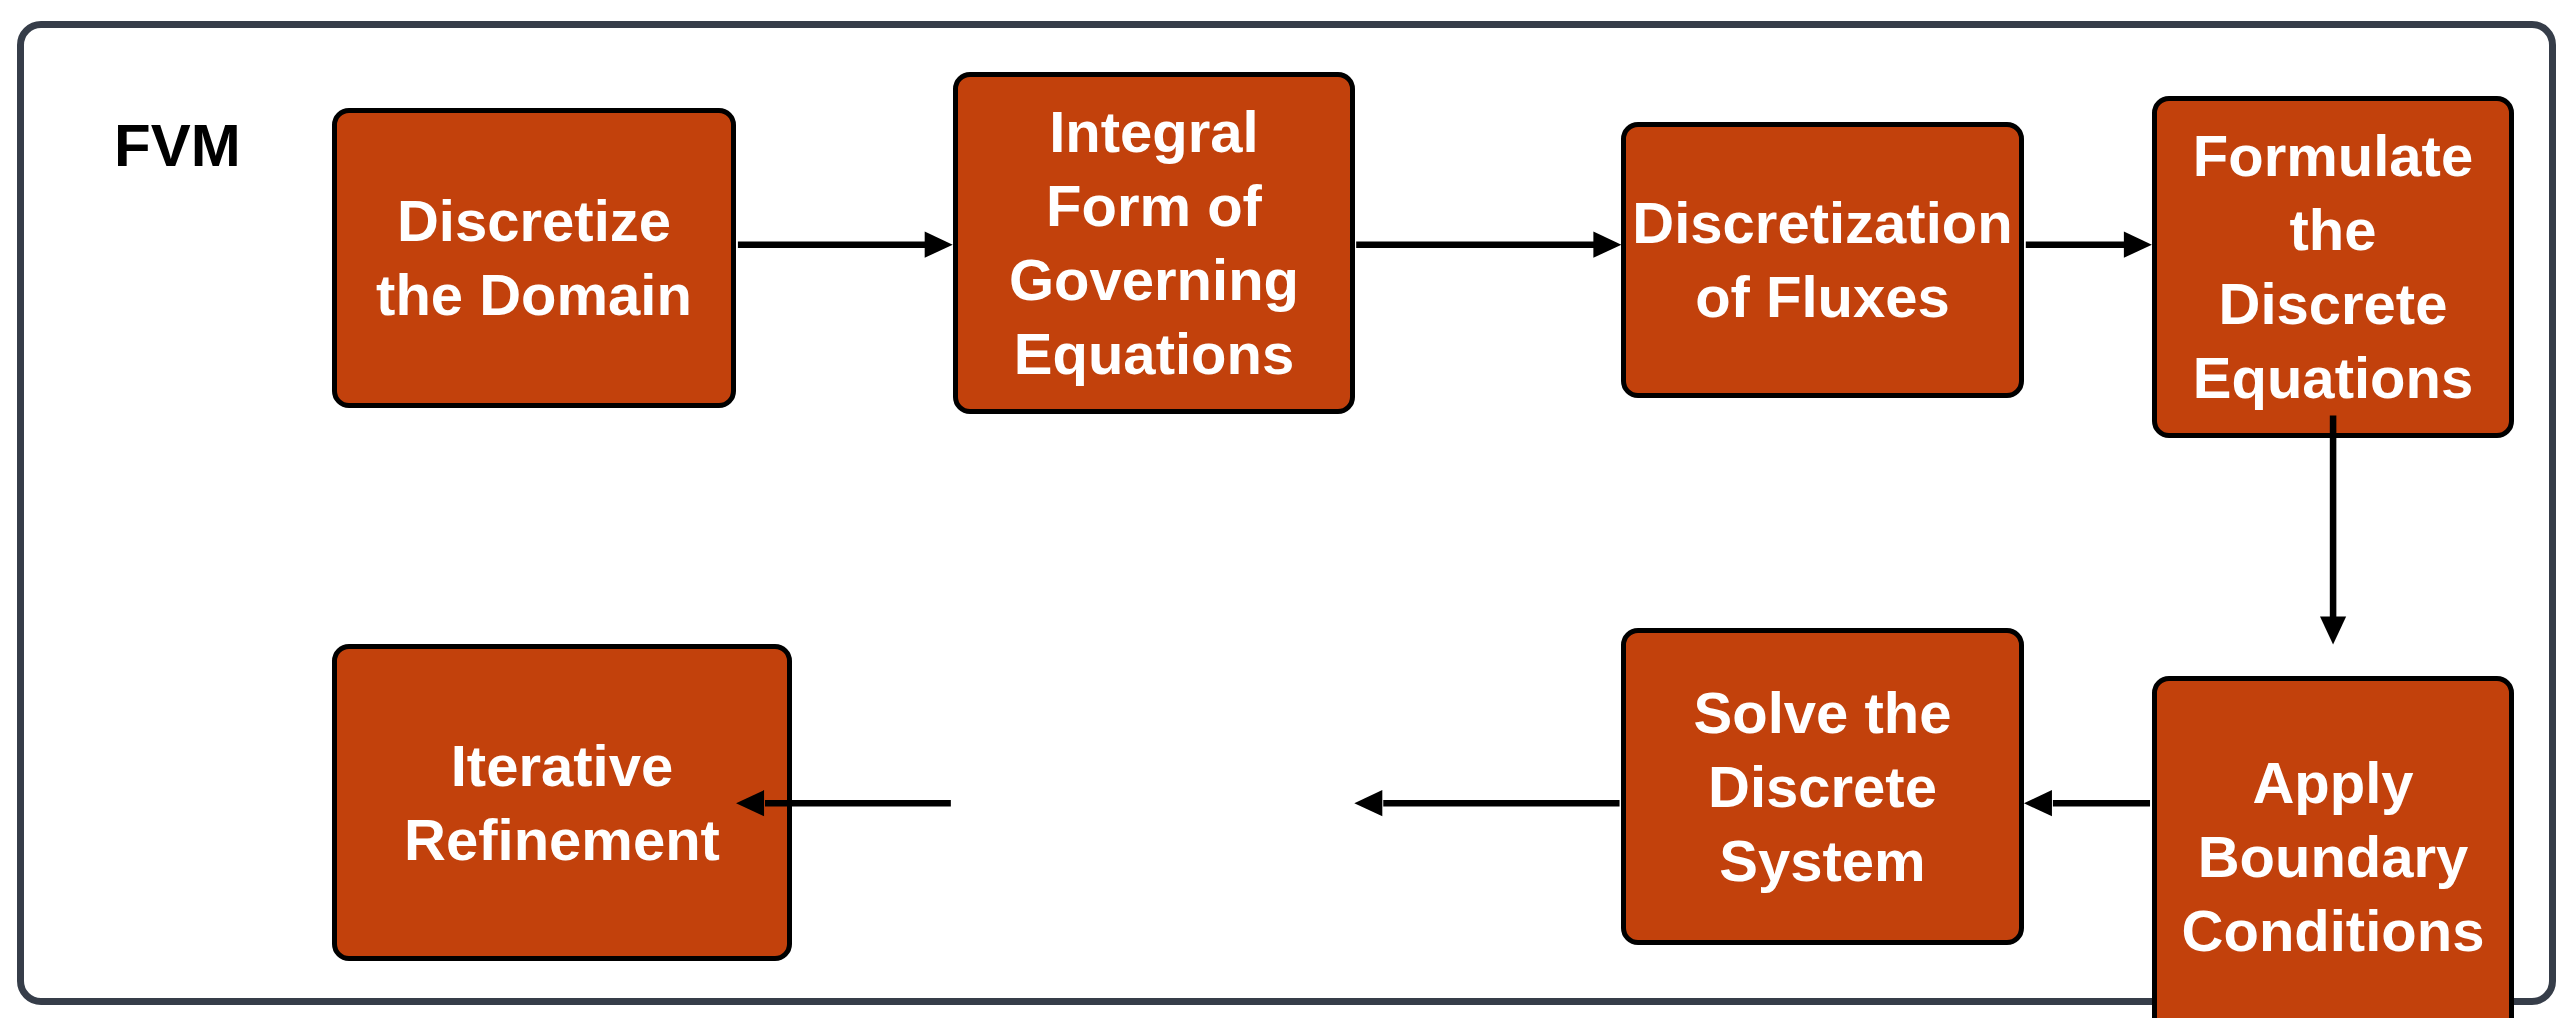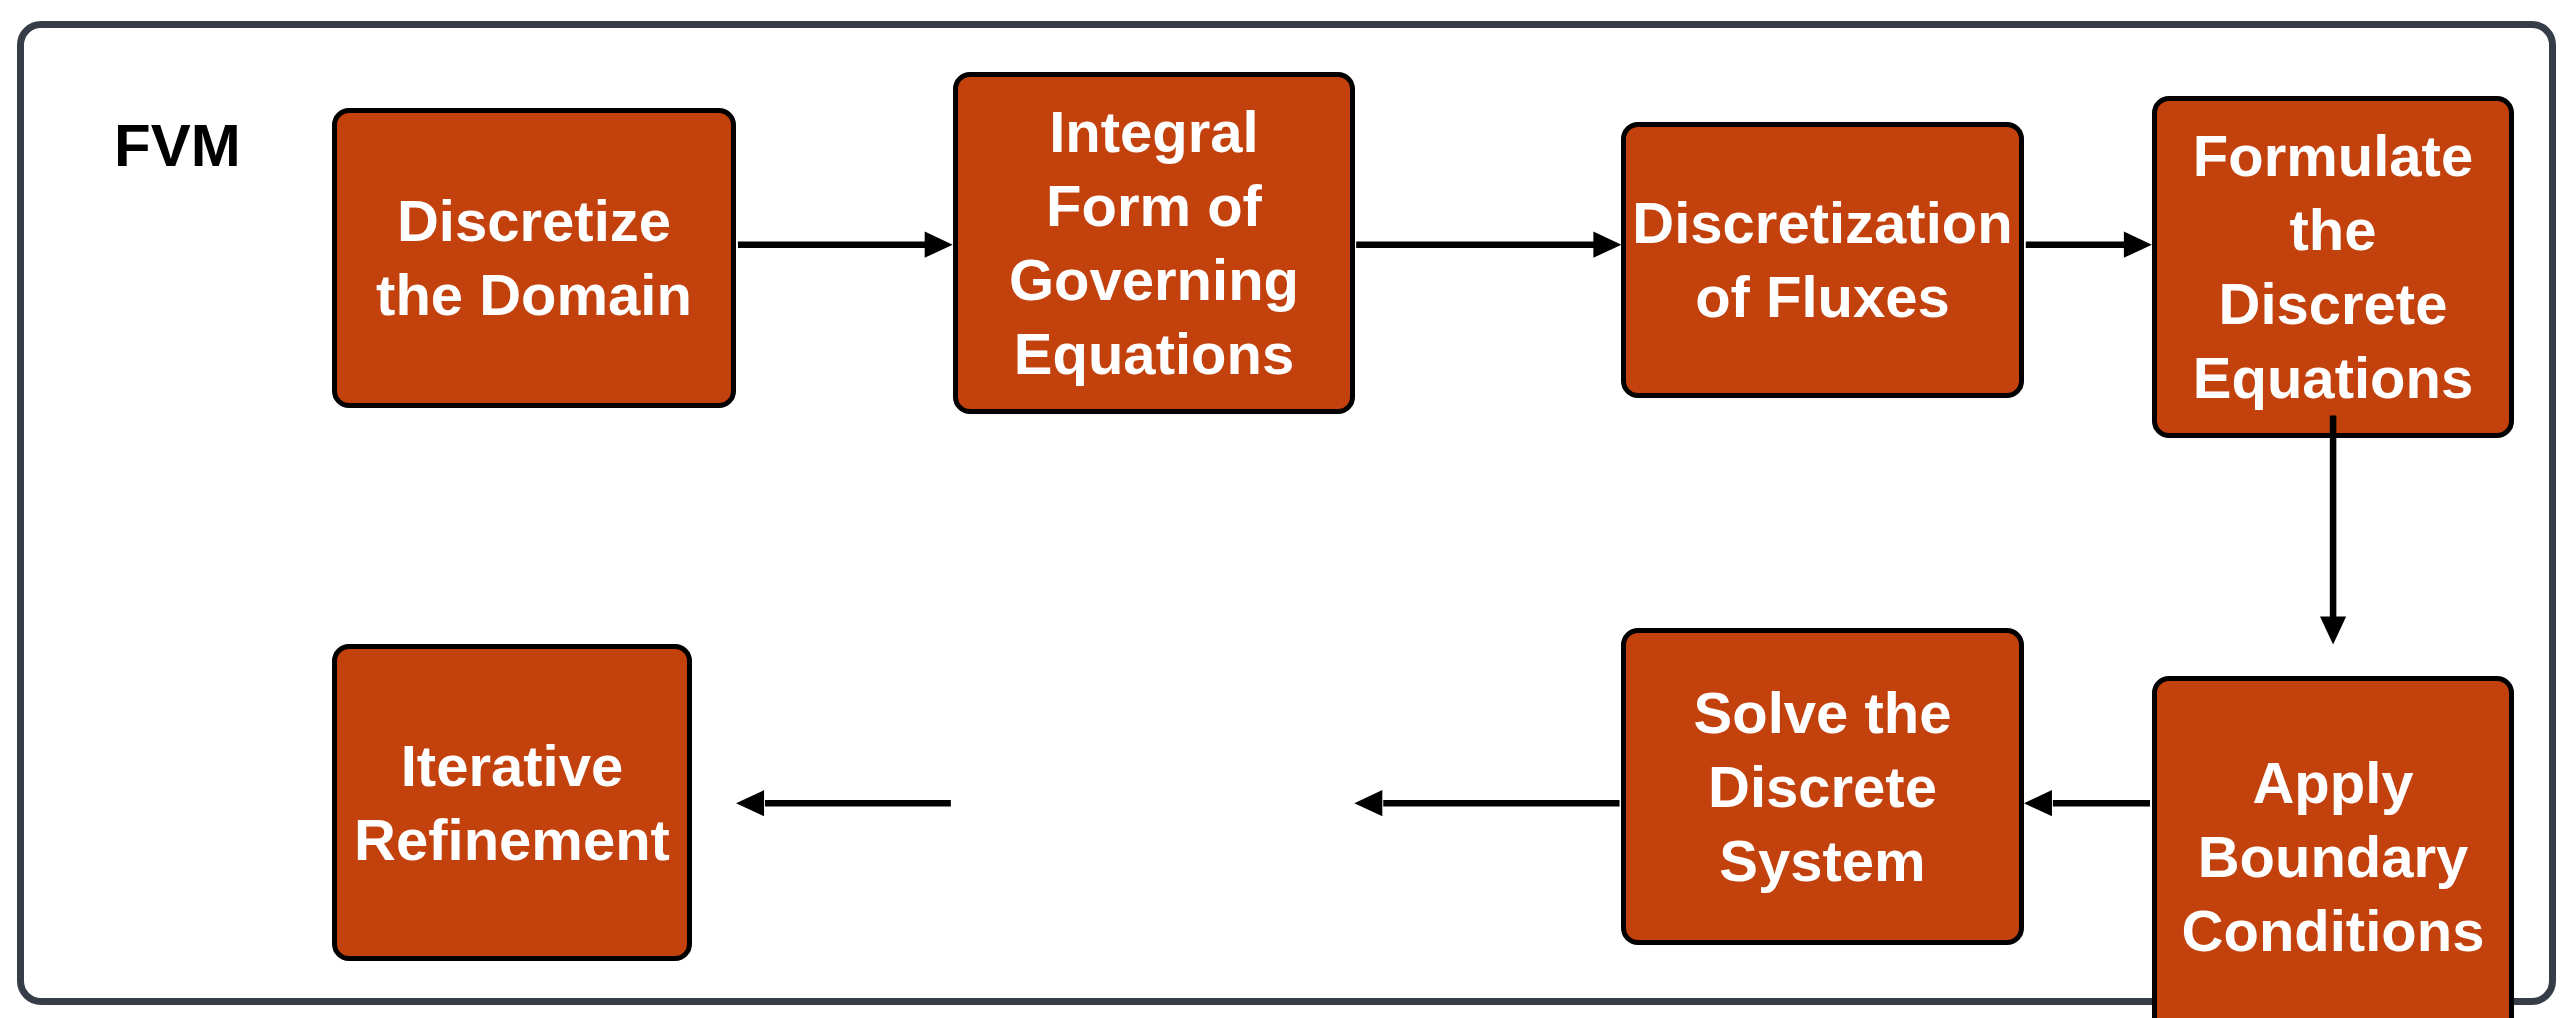--- a/index.html
+++ b/index.html
@@ -95,21 +95,21 @@
 Conditions</div>
   </div>
 
   <div class="node" style="left:1621px; top:628px; width:403px; height:317px;">
     <div class="node-label">Solve the
 Discrete
 System</div>
   </div>
 
 
-  <div class="node" style="left:332px; top:644px; width:360px; height:317px;">
+  <div class="node" style="left:332px; top:644px; width:460px; height:317px;">
     <div class="node-label">Iterative
 Refinement</div>
   </div>
 
   <svg id="edges-layer" width="2576" height="1018" viewBox="0 0 2758 1090" xmlns="http://www.w3.org/2000/svg">
 
     <g>
       <line x1="790" y1="262" x2="991" y2="262"></line>
       <polygon points="990,248 990,276 1020,262"></polygon>
     </g>

